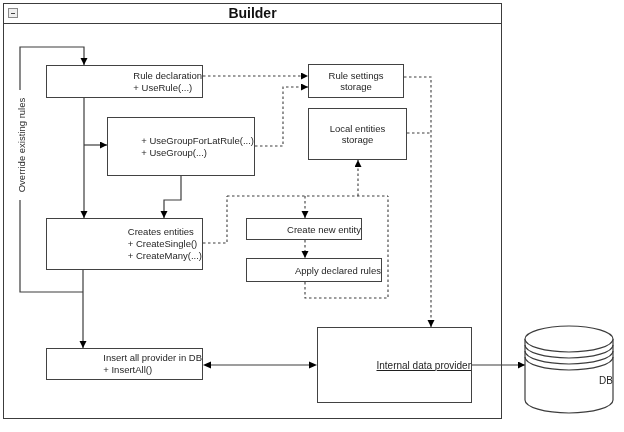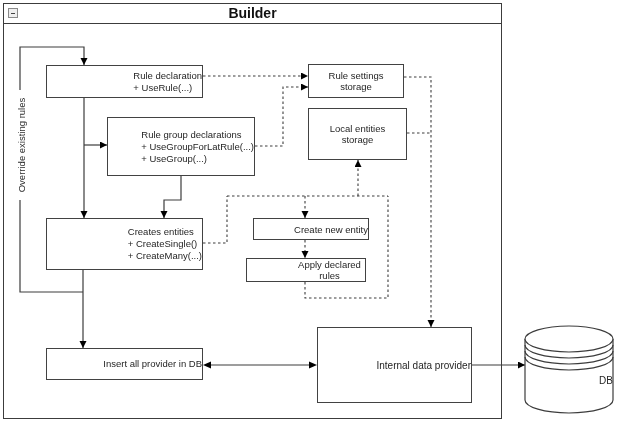--- a/index.html
+++ b/index.html
@@ -100,21 +100,20 @@
 
   <div class="node" style="left:46px;top:65px;width:157px;height:33px;">
     <div class="block">
       <div>Rule declaration</div>
       <div>+ UseRule(...)</div>
     </div>
   </div>
 
   <div class="node" style="left:107px;top:117px;width:148px;height:59px;">
     <div class="block">
-      <div>Rule group declarations</div>
       <div>+ UseGroupForLatRule(...)</div>
       <div>+ UseGroup(...)</div>
     </div>
   </div>
 
   <div class="node" style="left:46px;top:218px;width:157px;height:52px;">
     <div class="block">
       <div>Creates entities</div>
       <div>+ CreateSingle()</div>
       <div>+ CreateMany(...)</div>
@@ -122,35 +121,36 @@
   </div>
 
   <div class="node center" style="left:308px;top:64px;width:96px;height:34px;padding:0 8px;">
     <div>Rule settings storage</div>
   </div>
 
   <div class="node center" style="left:308px;top:108px;width:99px;height:52px;padding:0 10px;">
     <div>Local entities storage</div>
   </div>
 
-  <div class="node center" style="left:246px;top:218px;width:116px;height:22px;margin-left:7px;">
+  <div class="node center" style="left:246px;top:218px;width:116px;height:22px;">
     <div>Create new entity</div>
   </div>
 
-  <div class="node center" style="left:246px;top:258px;width:120px;height:24px;padding-left:47px;">
+  <div class="node center" style="left:246px;top:258px;width:136px;height:24px;padding-left:47px;">
     <div>Apply declared rules</div>
   </div>
 
   <div class="node" style="left:46px;top:348px;width:157px;height:32px;">
     <div class="block">
       <div>Insert all provider in DB</div>
+      <div>+ InsertAll()</div>
     </div>
   </div>
 
-  <div class="node center" style="left:317px;top:327px;width:155px;height:76px;font-size:10px;">
+  <div class="node center" style="left:317px;top:327px;width:155px;height:76px;font-size:10px;text-decoration:underline;">
     <div>Internal data provider</div>
   </div>
 
   <div class="vlabel">Override existing rules</div>
 
   <div class="db-label">DB</div>
 
 </div>
 
 </body></html>

